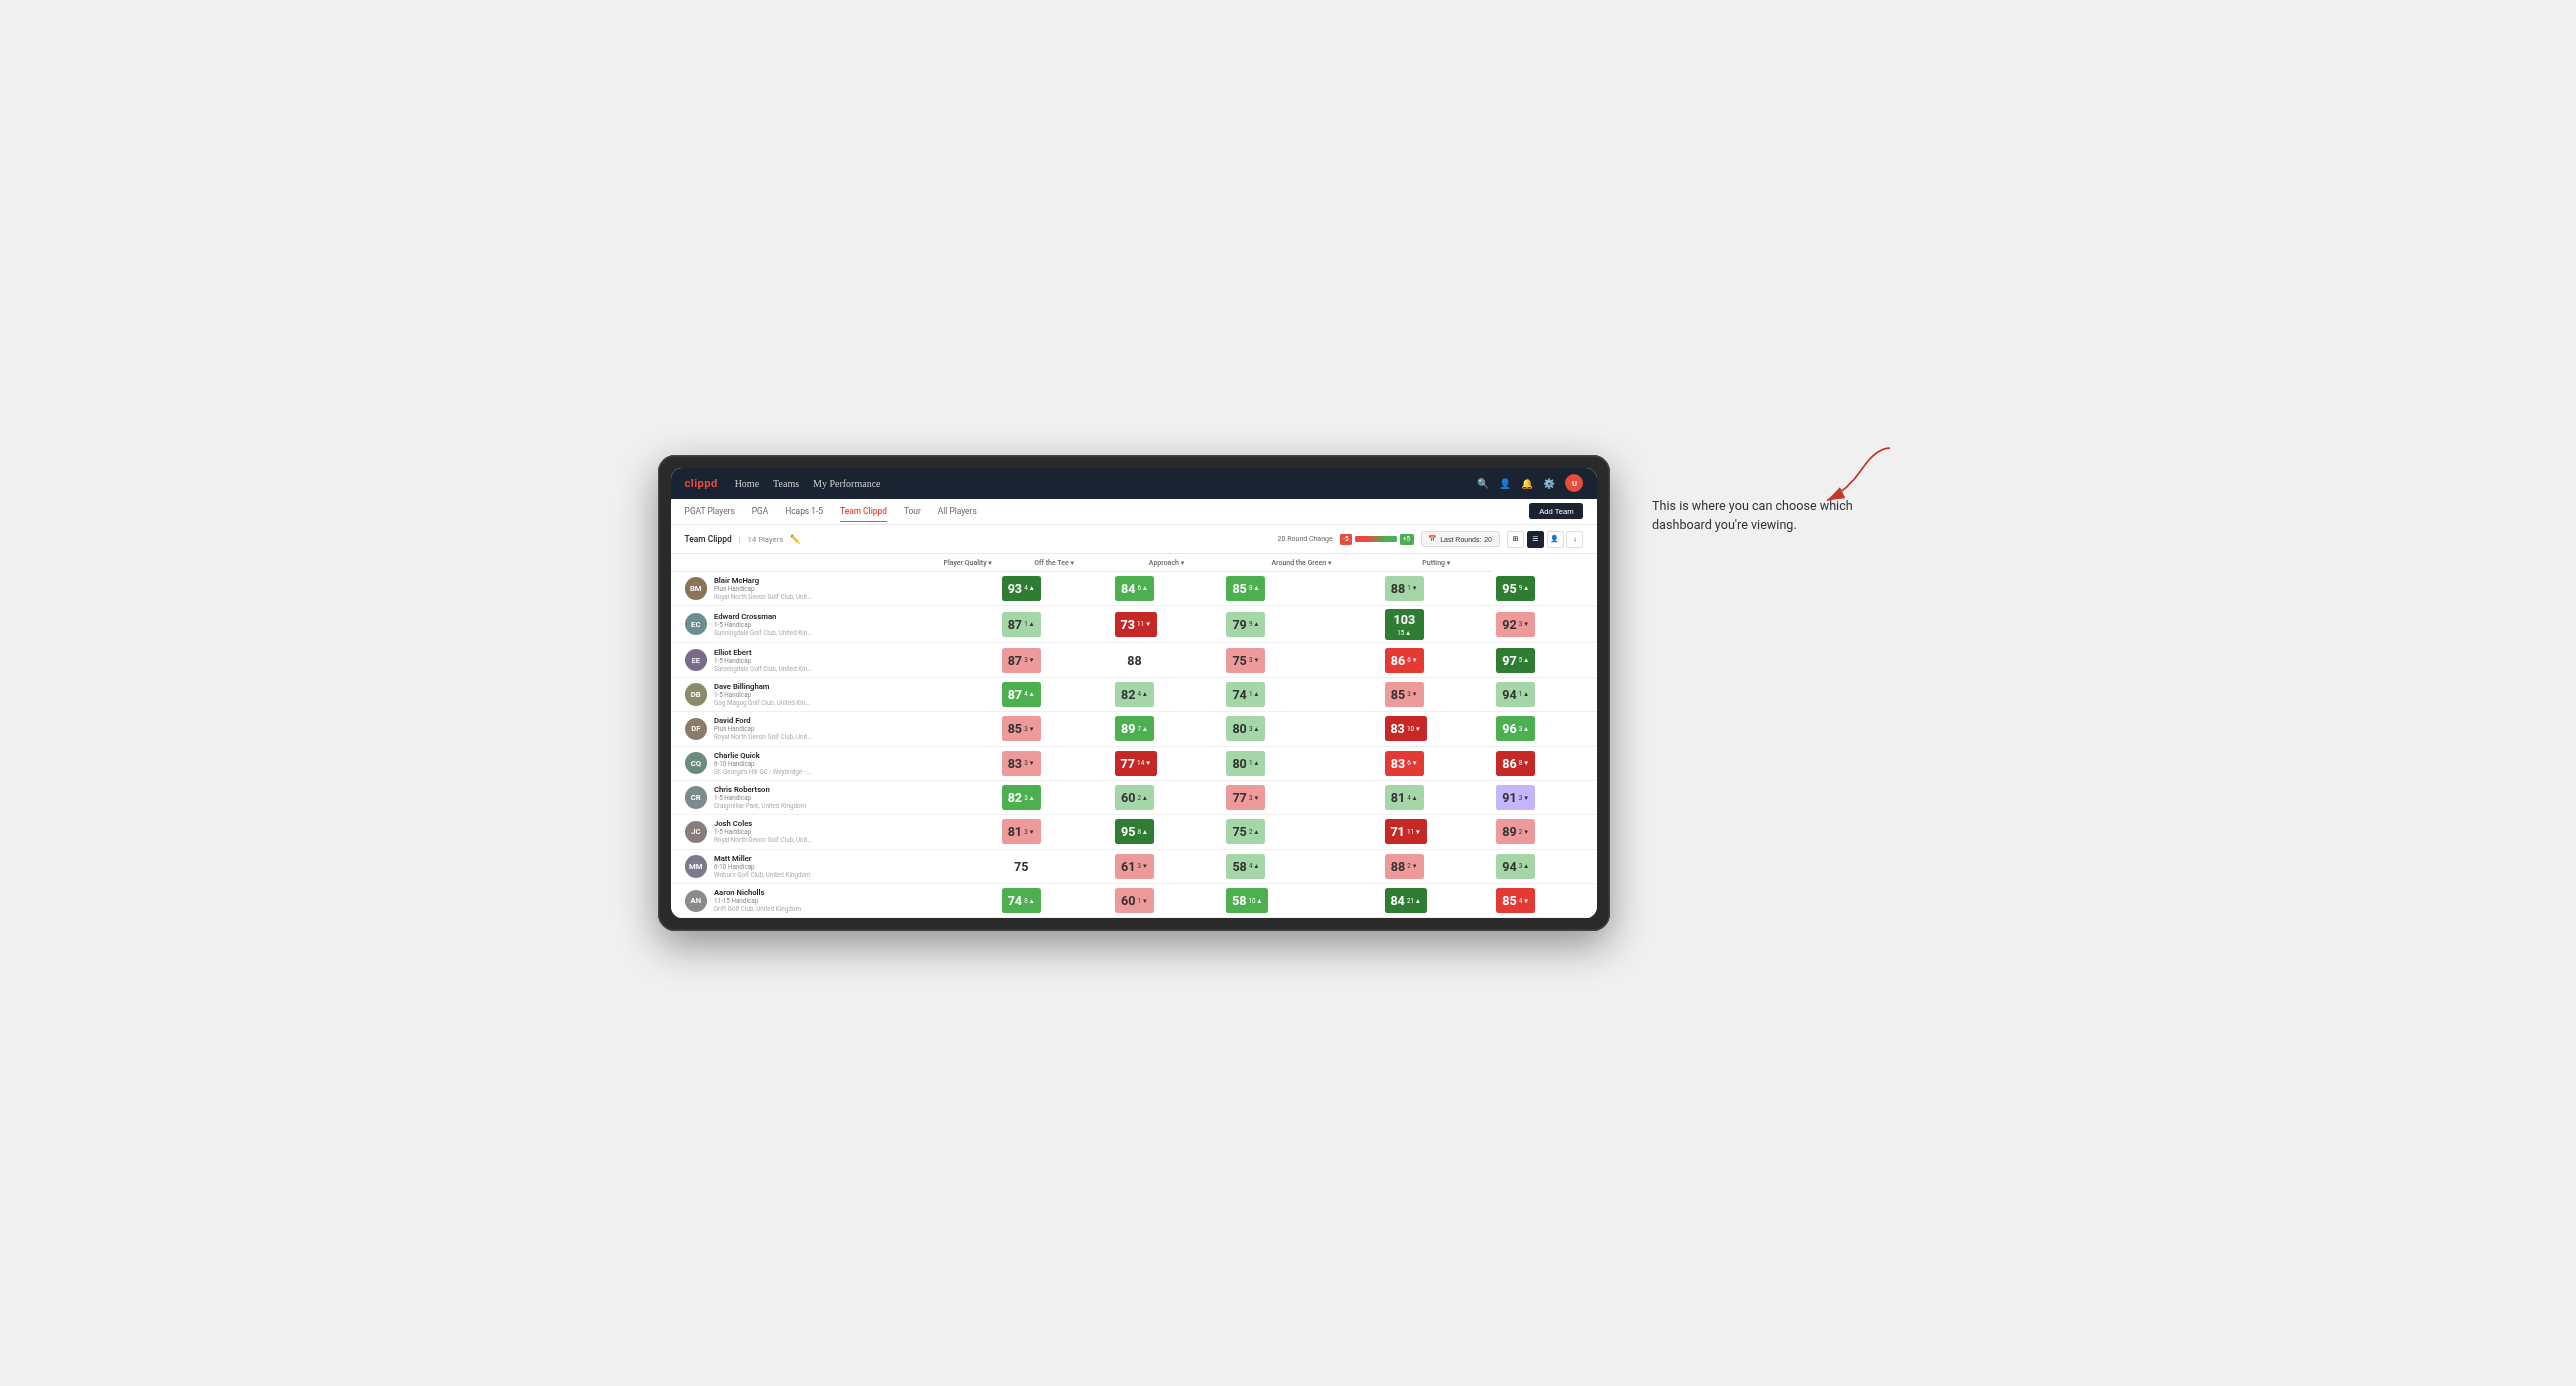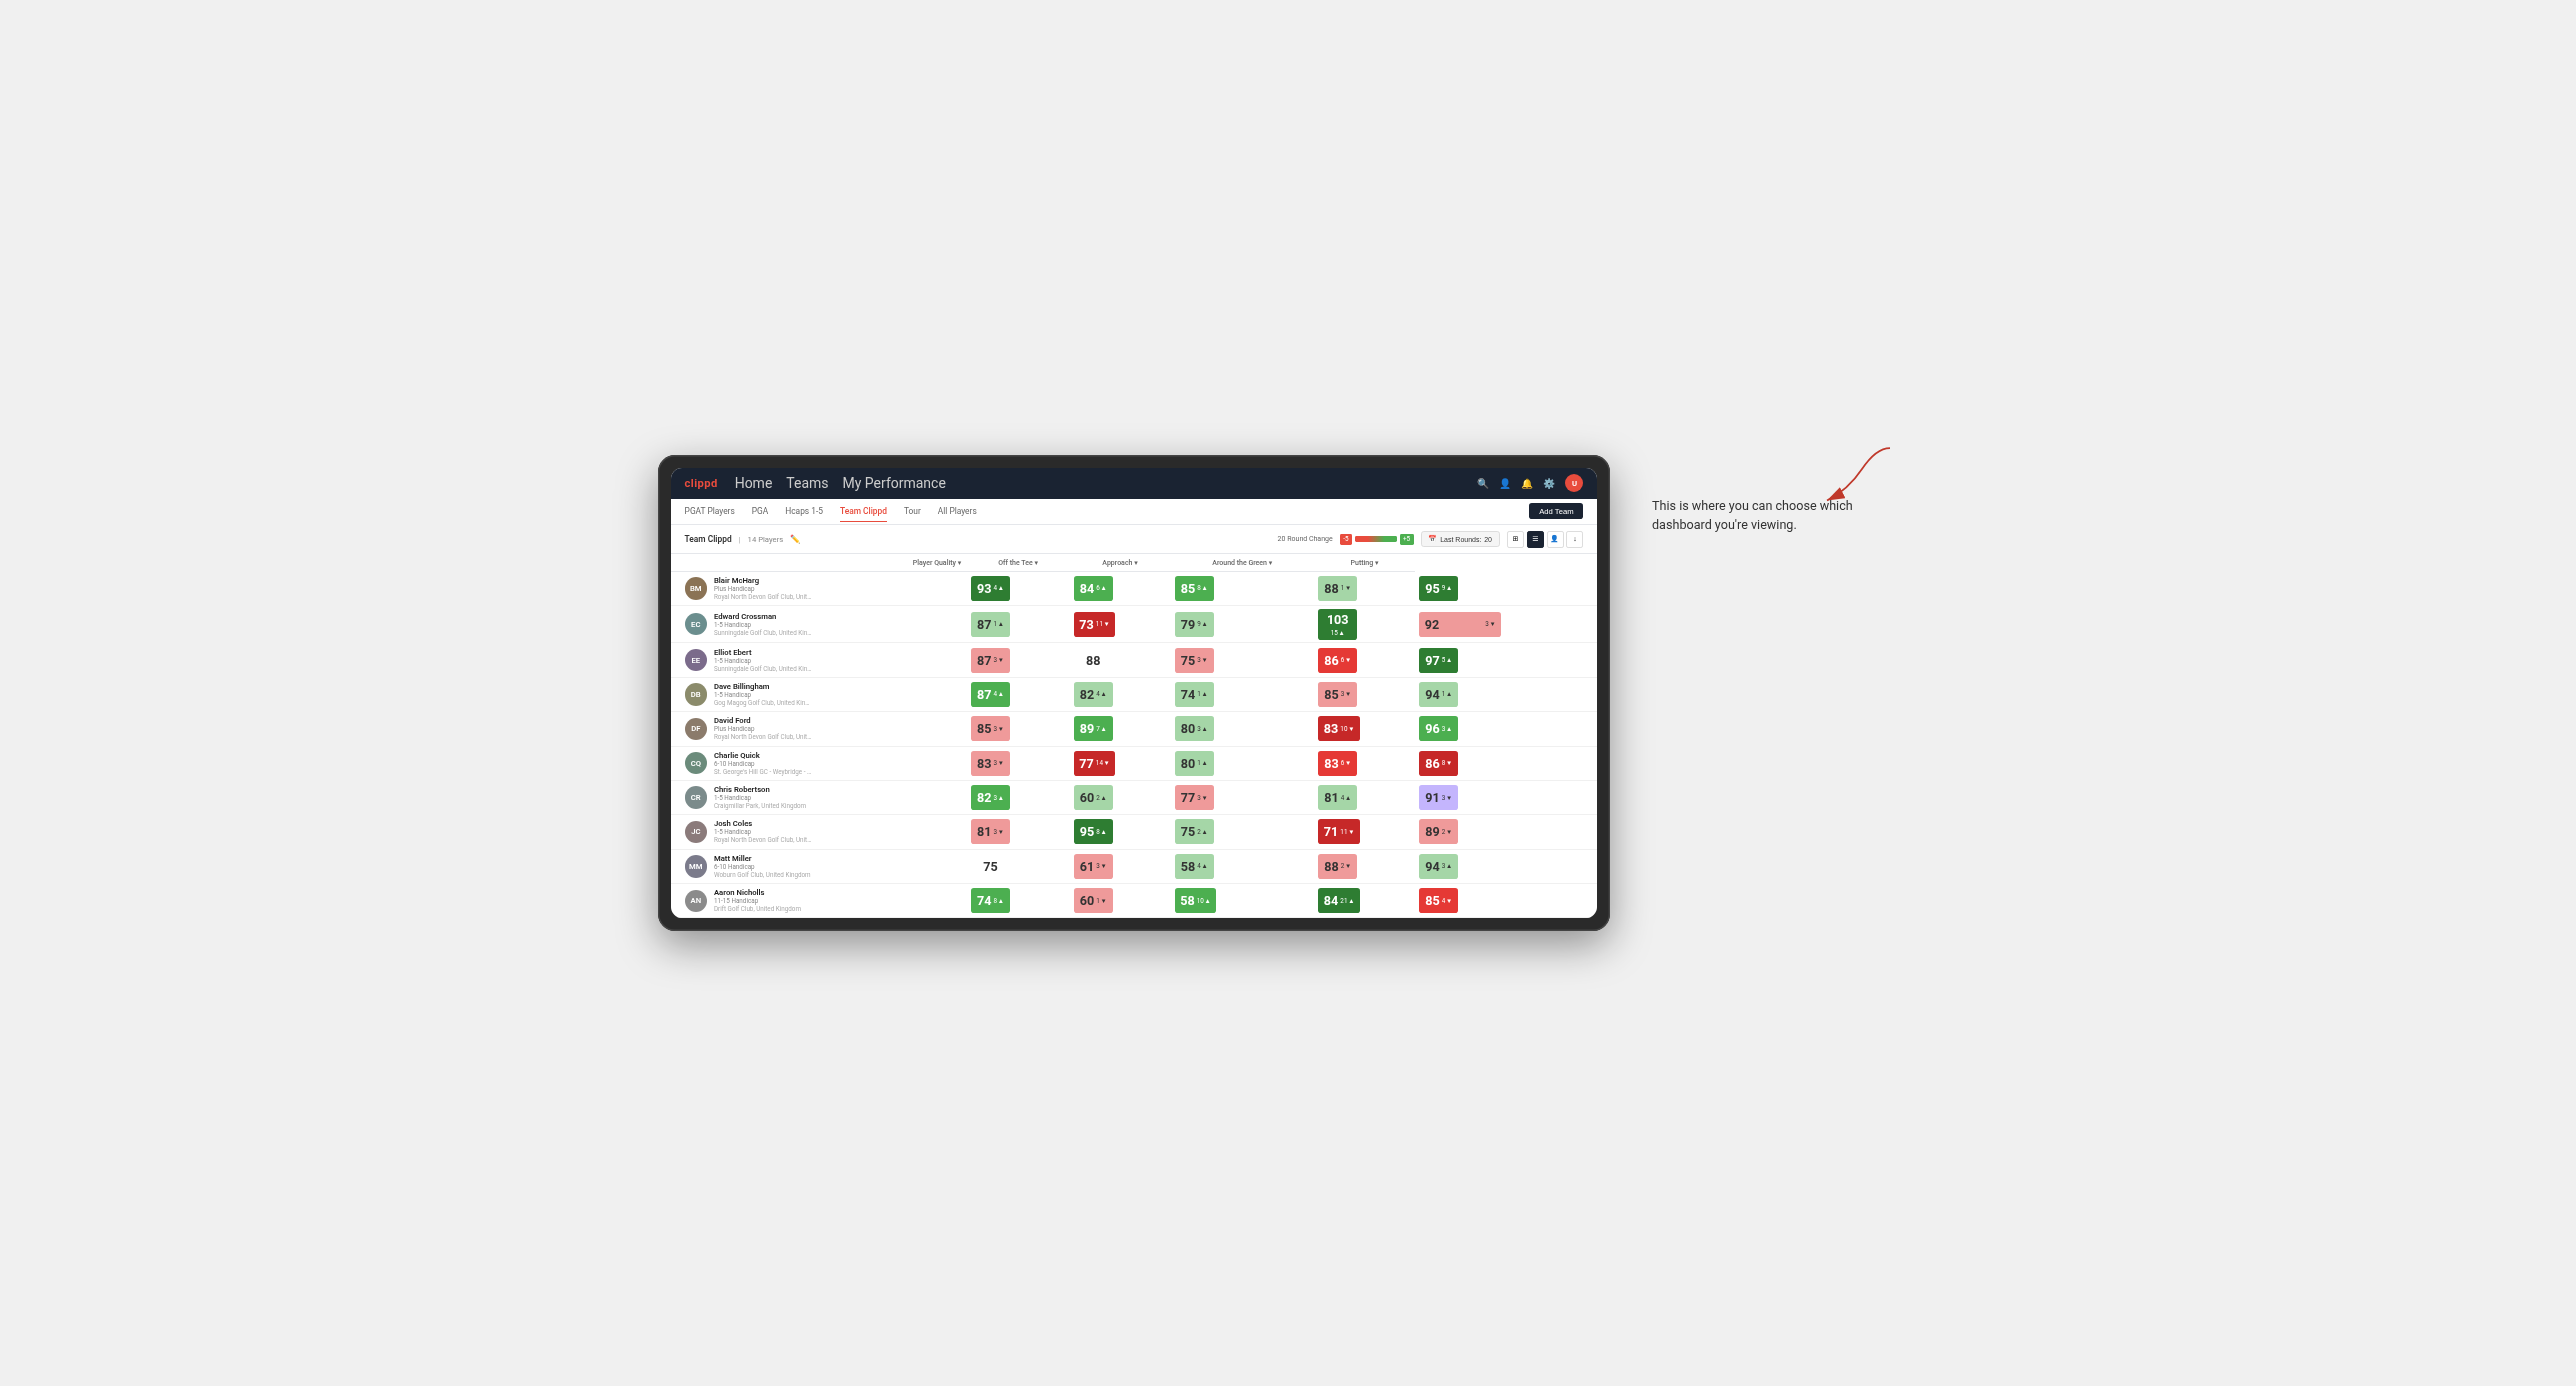--- a/index.html
+++ b/index.html
@@ -55,23 +55,24 @@
     }
 
     .nav-items {
       display: flex;
       gap: 14px;
       flex: 1;
     }
 
     .nav-item {
       color: #ccc;
-      font-size: 14px;
+      font-size: 10px;
       cursor: pointer;
       padding: 2.8px 0;
+      font-family: Liberation Serif, serif;
     }
 
     .nav-icons {
       display: flex;
       align-items: center;
       gap: 9.8px;
     }
 
     .nav-icon {
       color: #ccc;
@@ -508,21 +509,21 @@
                     <span class="score-change">11<span class="arrow-down"></span></span>
                   </div></td>
                 <td class="score-cell"><div class="score-box" style="background: rgb(165, 214, 167); color: rgb(51, 51, 51);">
                     <span class="score-main">79</span>
                     <span class="score-change">9<span class="arrow-up"></span></span>
                   </div></td>
                 <td class="score-cell"><div class="score-box" style="background: rgb(46, 125, 50); color: white; flex-direction: column;">
                     <span class="score-main">103</span>
                     <span class="score-change">15<span class="arrow-up"></span></span>
                   </div></td>
-                <td class="score-cell"><div class="score-box" style="background: rgb(239, 154, 154); color: rgb(51, 51, 51); gap: 46px;">
+                <td class="score-cell"><div class="score-box" style="background: rgb(239, 154, 154); color: rgb(51, 51, 51);">
                     <span class="score-main">92</span>
                     <span class="score-change">3<span class="arrow-down"></span></span>
                   </div></td>
               </tr>
               <tr>
                 <td>
                   <div class="player-cell">
                     <div class="player-avatar" style="background: rgb(123, 107, 139);">EE</div>
                     <div class="player-info">
                       <div class="player-name">Elliot Ebert</div>

